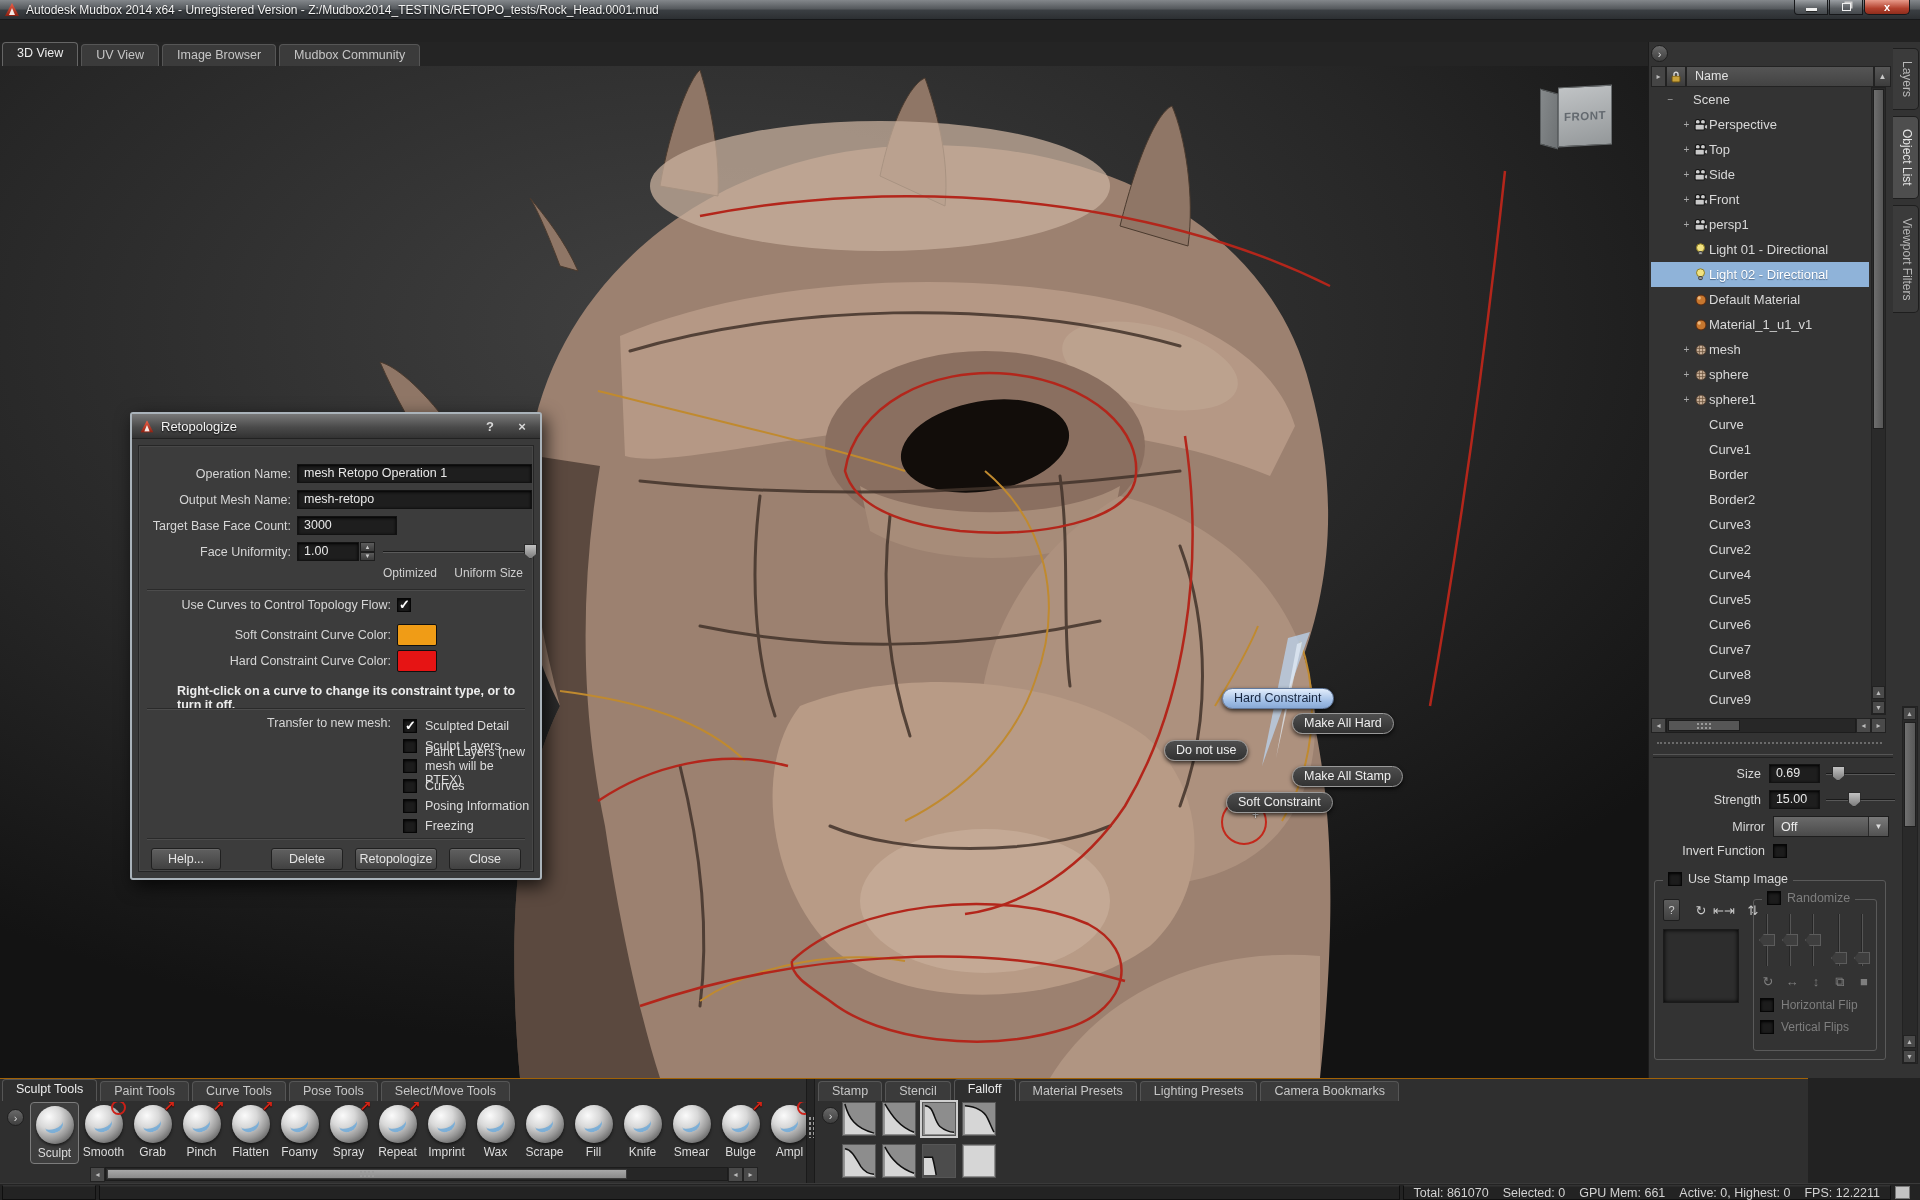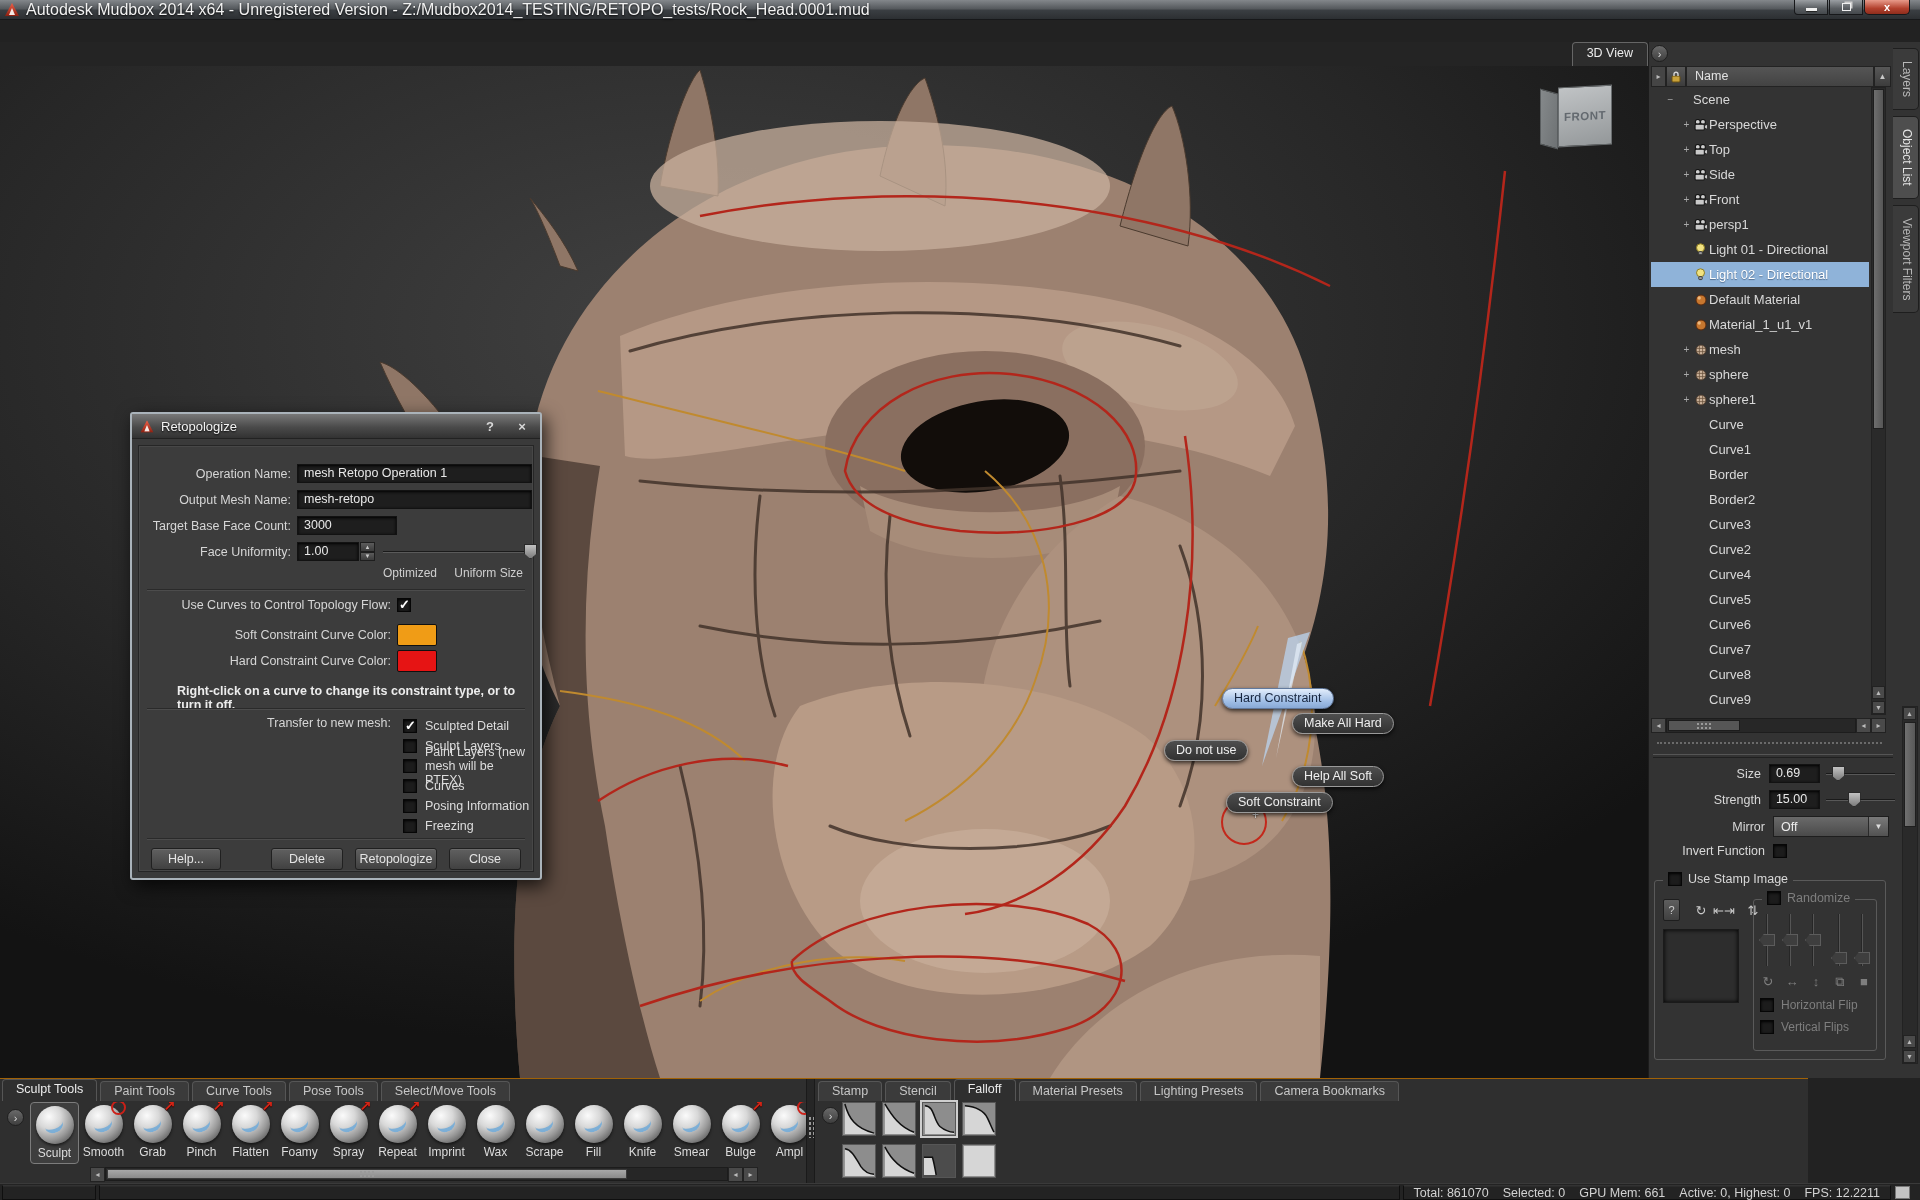--- a/index.html
+++ b/index.html
@@ -9,38 +9,38 @@
 
   
   .titlebar{position:absolute;left:0;top:0;width:1920px;height:20px;
     background:linear-gradient(#83878b,#565a5e 45%,#3a3e42 55%,#2c2f32);
     display:flex;align-items:center;padding-left:5px;border-bottom:1px solid #17181a;}
   .app-icon{width:14px;height:13px;position:relative;}
   .app-icon .t1{position:absolute;inset:0;background:linear-gradient(#f06048,#8c1f10);
     clip-path:polygon(50% 0,100% 100%,0 100%);}
   .app-icon .t2{position:absolute;left:4px;top:5px;width:6px;height:7px;background:#f5e9e5;
     clip-path:polygon(50% 0,100% 100%,0 100%);}
-  .title-text{margin-left:7px;font-size:16px;color:#f2f2f2;text-shadow:0 1px 2px rgba(0,0,0,.9);}
+  .title-text{margin-left:7px;font-size:12px;color:#f2f2f2;text-shadow:0 1px 2px rgba(0,0,0,.9);}
   .win-buttons{position:absolute;right:10px;top:0;display:flex;}
   .win-btn{width:34px;height:15px;border:1px solid #17181a;border-top:none;margin-left:1px;
     background:linear-gradient(#9a9ea2,#595d61 60%,#44484c);display:flex;align-items:center;justify-content:center;}
   .win-btn.min{border-radius:0 0 0 4px;}
   .win-btn.close{width:46px;background:linear-gradient(#e89a8a,#b2402d 60%,#8e2d1d);border-radius:0 0 5px 5px;
     color:#fff;font-weight:bold;font-size:11px;}
   .glyph-min{width:11px;height:3px;background:#f0f0f0;margin-top:5px;box-shadow:0 1px 1px #222;}
   .glyph-rest{width:9px;height:8px;border:1.5px solid #f0f0f0;box-shadow:2px -2px 0 -0.5px #cfcfcf;}
 
   
   .menubar{position:absolute;left:0;top:20px;width:1920px;height:22px;background:#3e3e3e;
     border-bottom:1px solid #262626;display:flex;align-items:center;padding-left:6px;}
   .menu-item{padding:2px 11px;color:#e3e3e3;font-size:13px;}
 
   
   .viewtabs{position:absolute;left:0;top:42px;width:1648px;height:24px;background:#242424;
-    display:flex;align-items:flex-end;padding-left:2px;gap:3px;flex-direction:column;}
+    display:flex;align-items:flex-end;padding-left:2px;gap:3px;}
   .vtab{background:#3b3b3b;border:1px solid #565656;border-bottom:none;border-radius:4px 4px 0 0;
     color:#c6c6c6;font-size:12.5px;padding:3px 14px 4px;}
   .vtab.active{background:#2d2d2d;color:#ececec;padding-bottom:6px;border-color:#666;}
 
   
   .viewport{position:absolute;left:0;top:66px;width:1648px;height:1012px;overflow:hidden;
     background:radial-gradient(ellipse 1250px 720px at 42% 26%, #414141, #262626 62%, #131313 100%);}
   .viewport svg{position:absolute;left:0;top:0;}
 
   
@@ -287,21 +287,21 @@
 
     <div class="viewcube">
       <div class="vc-left"></div>
       <div class="vc-front">FRONT</div>
     </div>
 
     <div id="marking-menu">
         <div class="pill hl" style="left: 1222px; top: 622px;">Hard Constraint</div>
         <div class="pill" style="left: 1292px; top: 647px;">Make All Hard</div>
         <div class="pill" style="left: 1164px; top: 674px;">Do not use</div>
-        <div class="pill" style="left: 1292px; top: 700px;">Help All Soft</div>
+        <div class="pill" style="left: 1292px; top: 700px;">Make All Stamp</div>
         <div class="pill" style="left: 1226px; top: 726px;">Soft Constraint</div>
       </div>
     <div class="brush-ring"></div>
     <div class="cursor-cross">+</div>
   </div>
 
   <div class="dialog">
     <div class="dlg-title">
       <div class="app-icon">
           <div class="t1"></div>

